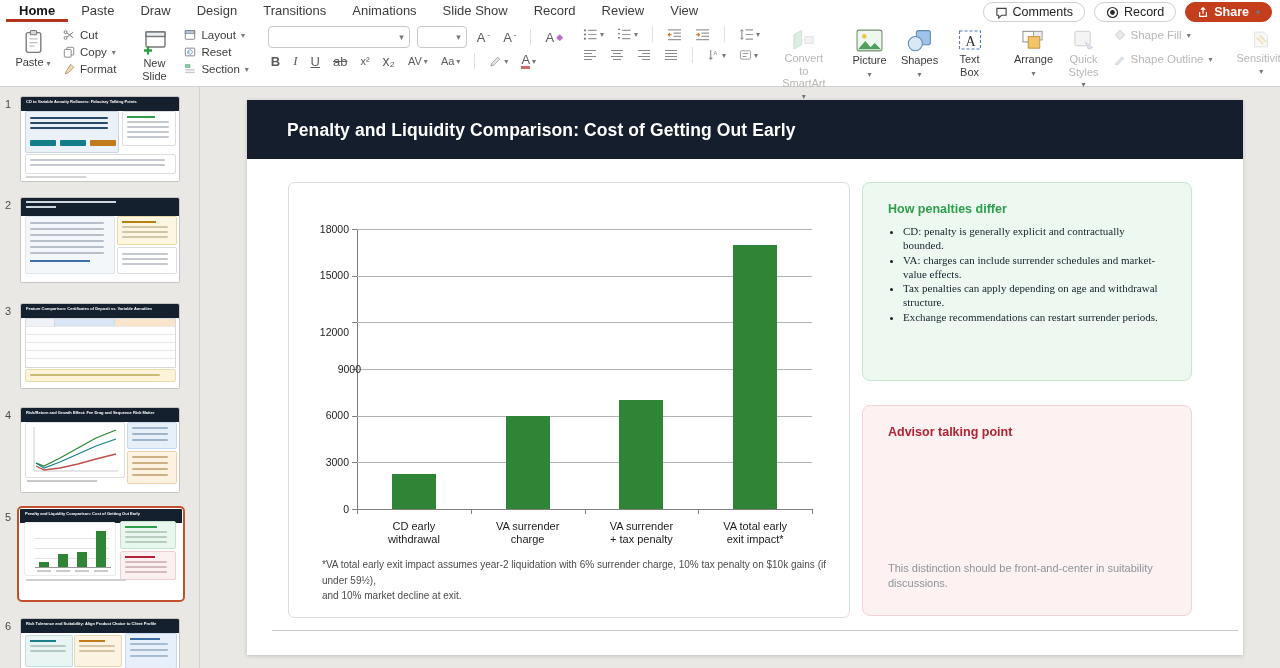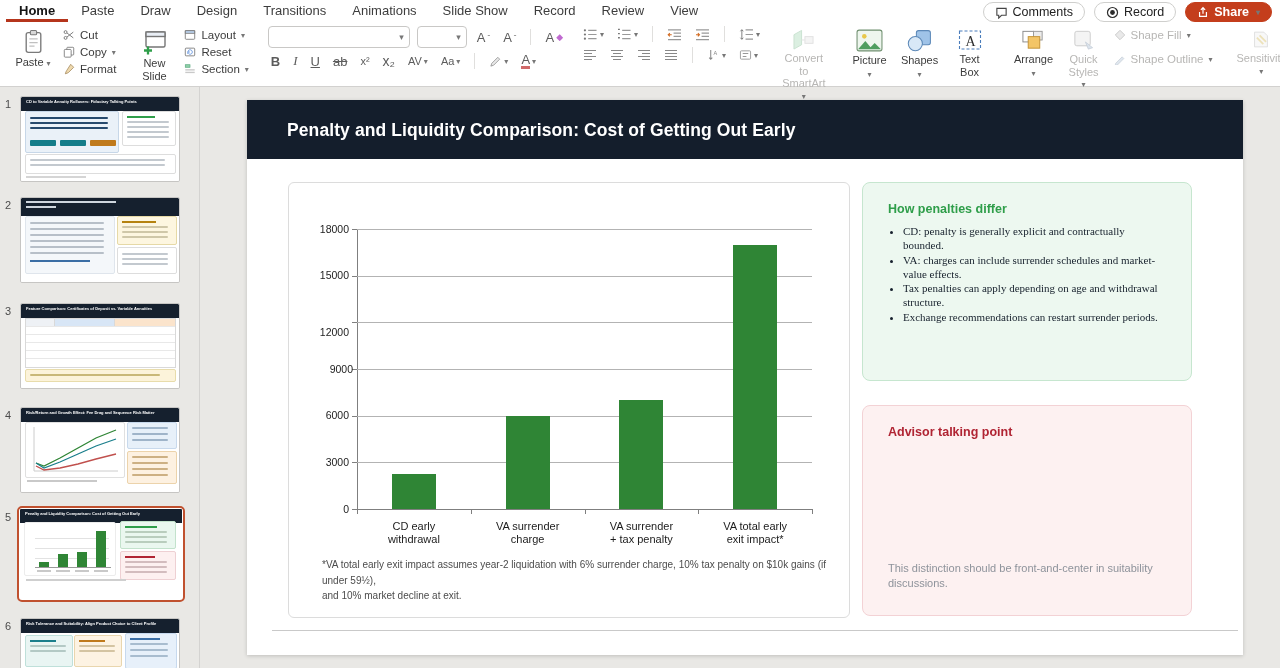--- a/index.html
+++ b/index.html
@@ -598,21 +598,21 @@
             <div class="ytick" style="left: 63px; top: 326px; width: 5px; position: absolute;"></div>
             <div class="yticklbl" style="left: 8px; top: 319.5px; width: 52px; position: absolute;">0</div>
             <div class="grid" style="left: 68px; top: 279.333px; width: 455px; position: absolute;"></div>
             <div class="ytick" style="left: 63px; top: 279.333px; width: 5px; position: absolute;"></div>
             <div class="yticklbl" style="left: 8px; top: 272.833px; width: 52px; position: absolute;">3000</div>
             <div class="grid" style="left: 68px; top: 232.667px; width: 455px; position: absolute;"></div>
             <div class="ytick" style="left: 63px; top: 232.667px; width: 5px; position: absolute;"></div>
             <div class="yticklbl" style="left: 8px; top: 226.167px; width: 52px; position: absolute;">6000</div>
             <div class="grid" style="left: 68px; top: 186px; width: 455px; position: absolute;"></div>
             <div class="ytick" style="left: 63px; top: 186px; width: 5px; position: absolute;"></div>
-            <div class="yticklbl" style="left: 12px; top: 179.5px; width: 52px; position: absolute;">9000</div>
+            <div class="yticklbl" style="left: 20px; top: 179.5px; width: 52px; position: absolute;">9000</div>
             <div class="grid" style="left: 68px; top: 139.333px; width: 455px; position: absolute;"></div>
             <div class="ytick" style="left: 63px; top: 139.333px; width: 5px; position: absolute;"></div>
             <div class="yticklbl" style="left: 8px; top: 143px; width: 52px; position: absolute;">12000</div>
             <div class="grid" style="left: 68px; top: 92.6667px; width: 455px; position: absolute;"></div>
             <div class="ytick" style="left: 63px; top: 92.6667px; width: 5px; position: absolute;"></div>
             <div class="yticklbl" style="left: 8px; top: 86.1667px; width: 52px; position: absolute;">15000</div>
             <div class="grid" style="left: 68px; top: 46px; width: 455px; position: absolute;"></div>
             <div class="ytick" style="left: 63px; top: 46px; width: 5px; position: absolute;"></div>
             <div class="yticklbl" style="left: 8px; top: 39.5px; width: 52px; position: absolute;">18000</div>
             <div class="xtick" style="left: 68px; top: 326px; height: 5px; position: absolute;"></div>

